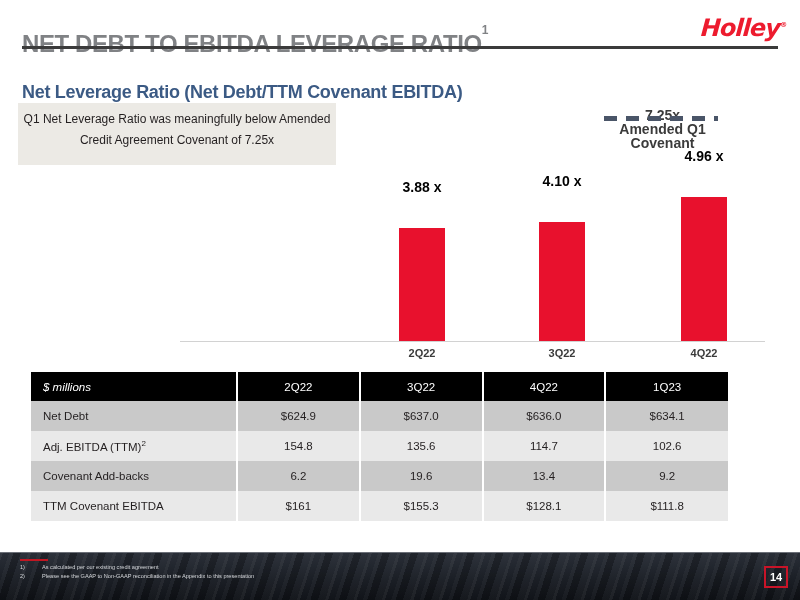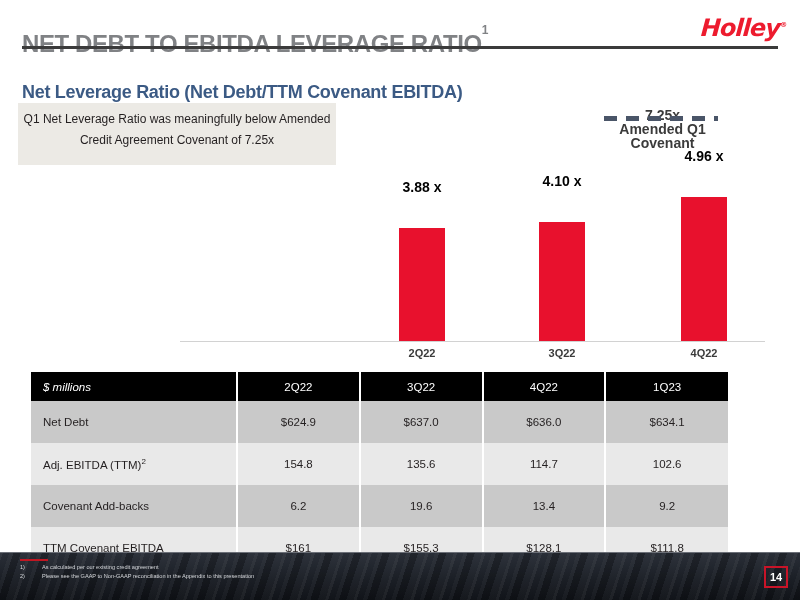--- a/index.html
+++ b/index.html
@@ -87,21 +87,21 @@
     font-size:11px;font-weight:bold;color:#3b3b3b;
   }
 
   
   .table{
     position:absolute;left:31px;top:372px;width:697px;
     border-collapse:collapse;
     table-layout:fixed;
   }
   .table td{
-    height:42px;
+    height:30px;
     font-size:11.5px;
     color:#231f20;
     padding:0 12px;
     border-right:2px solid #ffffff;
   }
   .table td:last-child{border-right:none;}
   .table tr.hrow td{
     background:#000000;color:#ffffff;font-style:italic;
     height:29px;
   }

